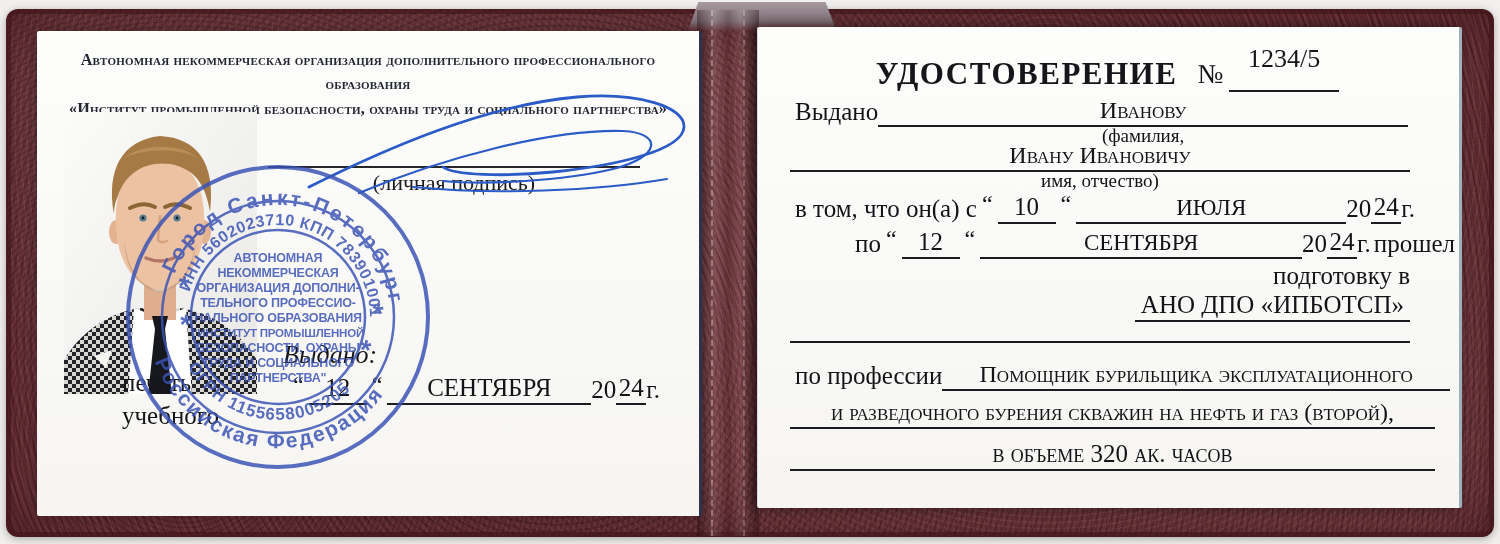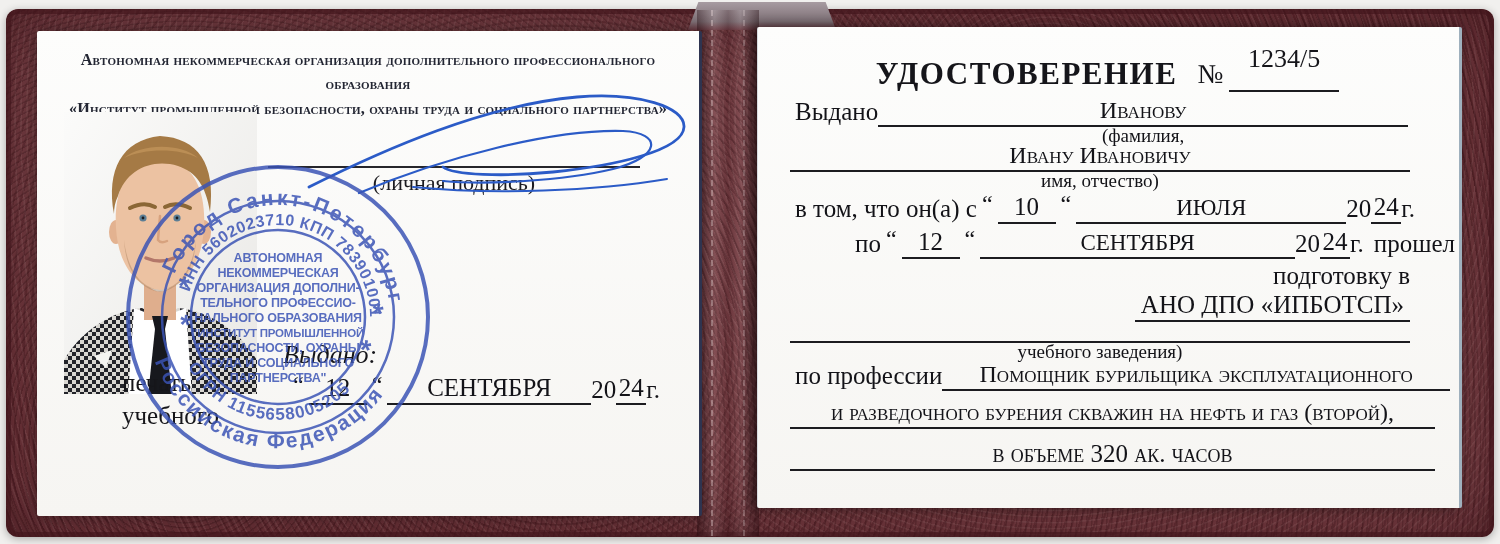--- a/index.html
+++ b/index.html
@@ -231,34 +231,33 @@
 
 <div class="row" style="left:795px;top:228px;width:660px;">
   <span class="label" style="margin-left:60px">по</span>
   <span class="qm">“</span>
   <span class="fill w58"><span>12</span></span>
   <span class="qm">“</span>
   <span class="fill"><span style="font-size:23px">СЕНТЯБРЯ</span></span>
   <span class="yr">20</span>
   <span class="fill w34"><span>24</span></span>
   <span class="yr">г.</span>
-  <span class="label" style="margin-left:10px">прошел</span>
+  <span class="label" style="margin-left:3px">прошел</span>
 </div>
 
 <div class="row" style="left:795px;top:262px;width:615px;flex-direction:column;">
   <span class="label">подготовку в</span>
   <span class="fill">
     <span>АНО ДПО «ИПБОТСП»</span>
   </span>
 </div>
 
 <div class="row" style="left:790px;top:312px;width:620px;">
   <span class="fill">
     <span>&nbsp;</span>
-    <span class="caption">учебного заведения)</span>
   </span>
 </div>
 
 <div class="row" style="left:795px;top:360px;width:655px;">
   <span class="label">по профессии</span>
   <span class="fill">
     <span class="sc" style="font-size:24px">Помощник бурильщика эксплуатационного</span>
   </span>
 </div>
 

